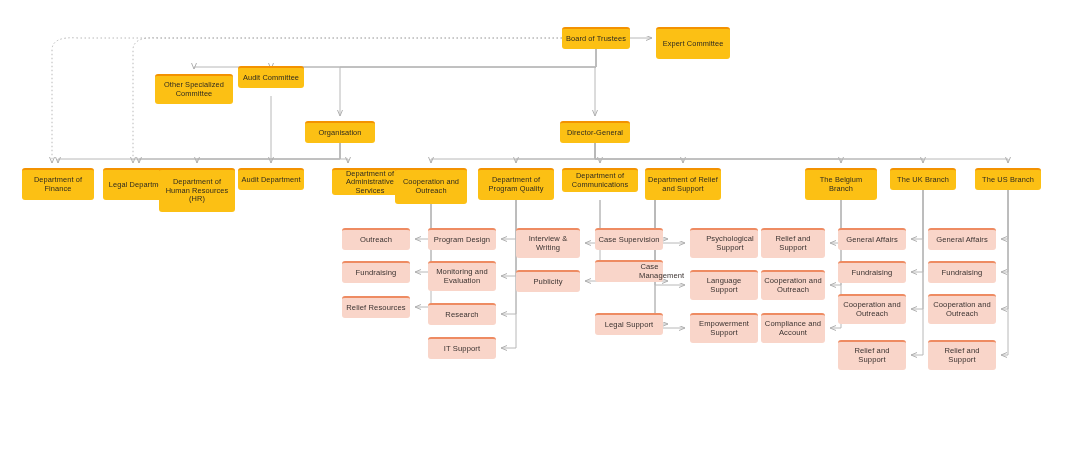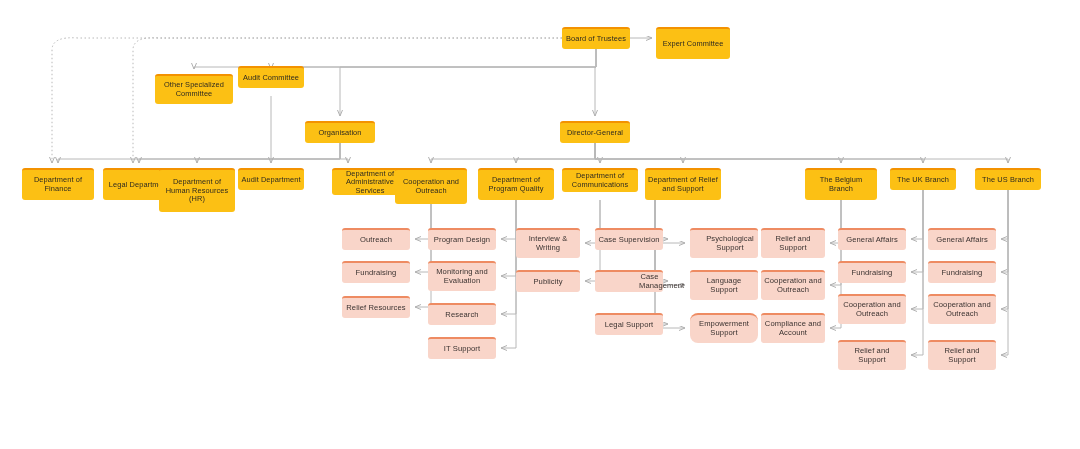--- a/index.html
+++ b/index.html
@@ -184,33 +184,33 @@
       </div>
       <div class="node pink" style="left: 516px; top: 228px; width: 64px; height: 30px;">
         <span>Interview &amp; Writing</span>
       </div>
       <div class="node pink" style="left: 516px; top: 270px; width: 64px; height: 22px; justify-content: flex-end;">
         <span>Publicity</span>
       </div>
       <div class="node pink" style="left: 595px; top: 228px; width: 68px; height: 22px;">
         <span>Case Supervision</span>
       </div>
-      <div class="node pink" style="left: 595px; top: 270px; width: 68px; height: 22px; padding-left: 44px;">
+      <div class="node pink" style="left: 595px; top: 260px; width: 68px; height: 22px; padding-left: 44px;">
         <span>Case Management</span>
       </div>
       <div class="node pink" style="left: 595px; top: 313px; width: 68px; height: 22px;">
         <span>Legal Support</span>
       </div>
       <div class="node pink" style="left: 690px; top: 228px; width: 68px; height: 30px; padding-left: 15px;">
         <span>Psychological Support</span>
       </div>
       <div class="node pink" style="left: 690px; top: 270px; width: 68px; height: 30px;">
         <span>Language Support</span>
       </div>
-      <div class="node pink" style="left: 690px; top: 313px; width: 68px; height: 30px; border-radius: 8px;">
+      <div class="node pink" style="left: 690px; top: 313px; width: 68px; height: 30px;">
         <span>Empowerment Support</span>
       </div>
       <div class="node pink" style="left: 761px; top: 228px; width: 64px; height: 30px;">
         <span>Relief and Support</span>
       </div>
       <div class="node pink" style="left: 761px; top: 270px; width: 64px; height: 30px;">
         <span>Cooperation and Outreach</span>
       </div>
       <div class="node pink" style="left: 761px; top: 313px; width: 64px; height: 30px;">
         <span>Compliance and Account</span>

